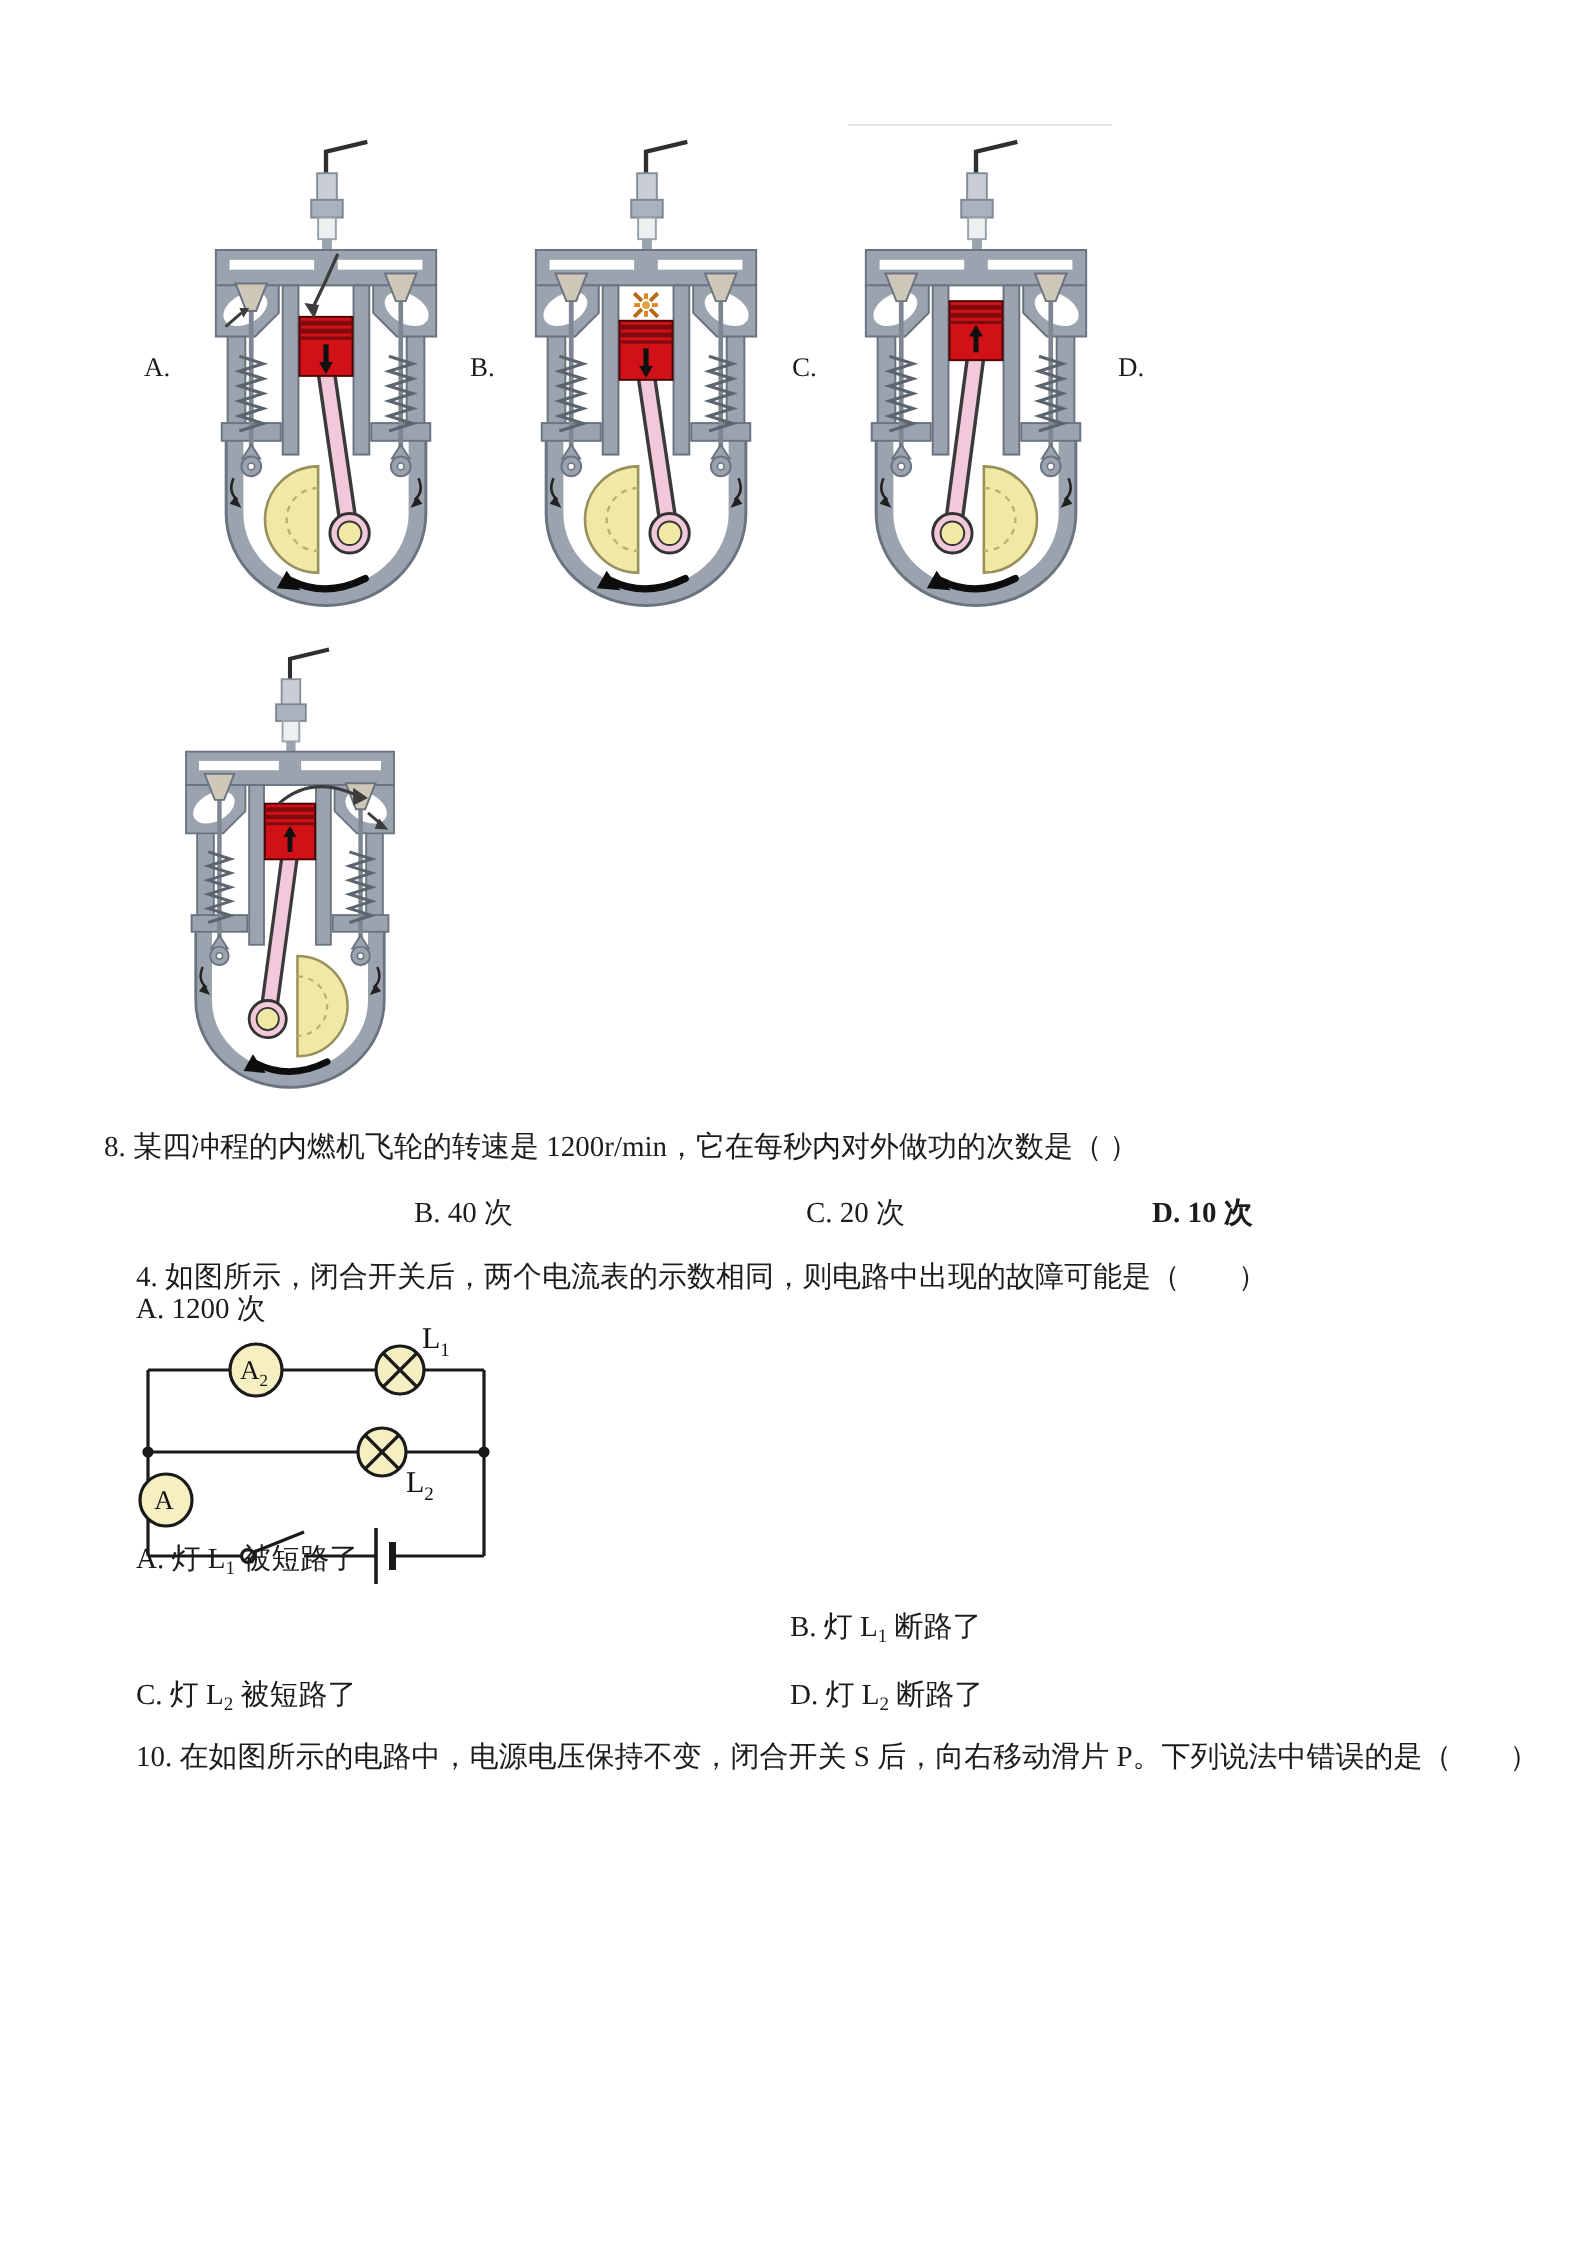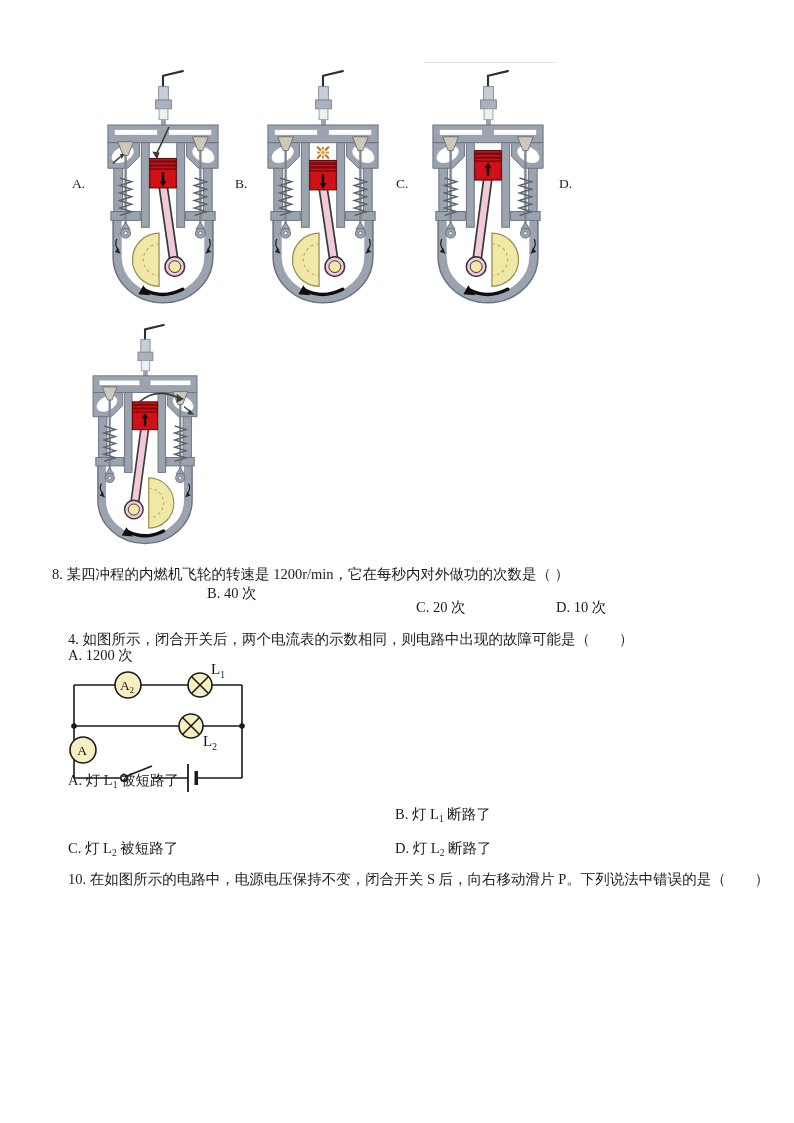--- a/index.html
+++ b/index.html
@@ -281,23 +281,23 @@
         <polygon points="50,225 57,235 45,234" fill="#0d0d0d"></polygon>
         <path d="M64,90 Q82,74 107,86" fill="none" stroke="#3c3c3c" stroke-width="1.7"></path>
         <polygon points="104,81.5 112,87 104,91" fill="#3c3c3c"></polygon>
         <line x1="112" y1="95" x2="119" y2="101" stroke="#3c3c3c" stroke-width="1.5"></line>
         <polygon points="118,98 123,104 115.5,103.5" fill="#3c3c3c"></polygon>
       </svg>
     </div>
 
   <div class="abs line" style="left:52px;top:566px;">8. 某四冲程的内燃机飞轮的转速是 1200r/min，它在每秒内对外做功的次数是（ ）</div>
   <div class="abs line" style="left:68px;top:599px;margin-top:48px;">A. 1200 次</div>
-  <div class="abs line" style="left:207px;top:585px;">B. 40 次</div>
-  <div class="abs line" style="left:416px;top:599px;text-align:right;">C. 20 次</div>
-  <div class="abs line" style="left:556px;top:599px;">D. 10 次</div>
+  <div class="abs line" style="left:207px;top:599px;">B. 40 次</div>
+  <div class="abs line" style="left:403px;top:599px;text-align:right;">C. 20 次</div>
+  <div class="abs line" style="left:576px;top:599px;font-weight:bold;">D. 10 次</div>
 
   <div class="abs line" style="left:68px;top:631px;">4. 如图所示，闭合开关后，两个电流表的示数相同，则电路中出现的故障可能是（　　）</div>
 
   <div class="abs" id="circuit" style="left:62px;top:658px;width:195px;height:140px;">
       <svg viewBox="0 0 195 140" xmlns="http://www.w3.org/2000/svg">
         <line x1="12" y1="27" x2="180" y2="27" stroke="#1a1a1a" stroke-width="1.6"></line>
         <line x1="12" y1="68" x2="180" y2="68" stroke="#1a1a1a" stroke-width="1.6"></line>
         <line x1="12" y1="27" x2="12" y2="120" stroke="#1a1a1a" stroke-width="1.6"></line>
         <line x1="180" y1="27" x2="180" y2="120" stroke="#1a1a1a" stroke-width="1.6"></line>
         <line x1="12" y1="120" x2="59" y2="120" stroke="#1a1a1a" stroke-width="1.6"></line>

